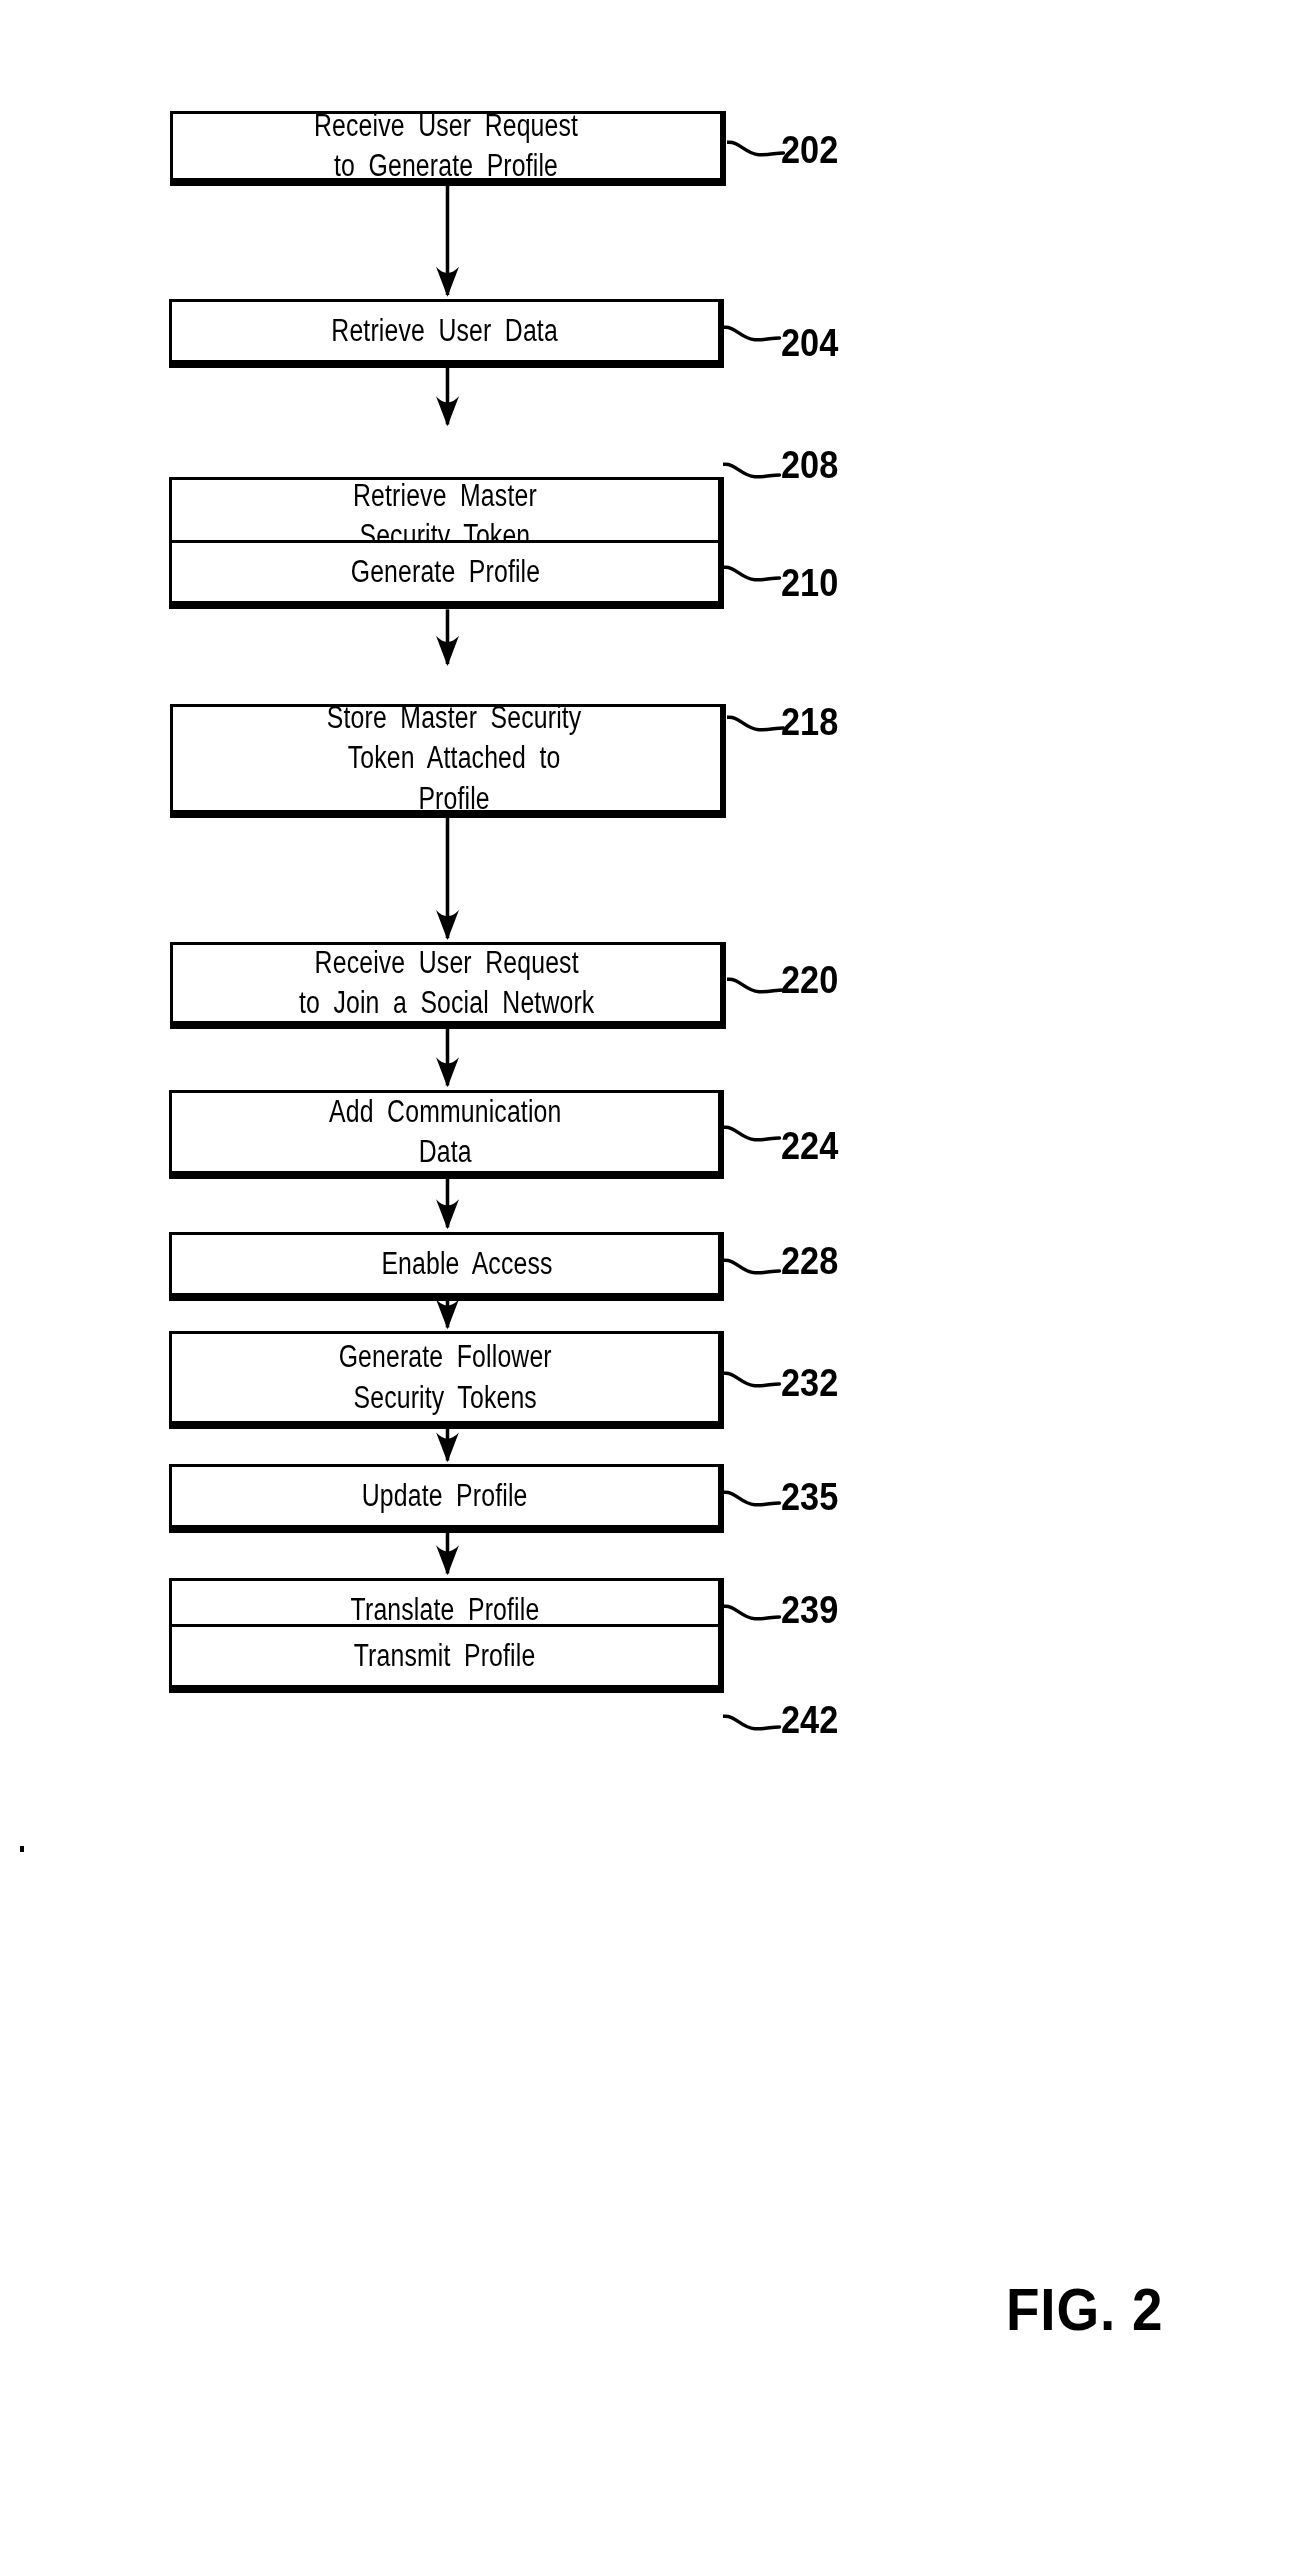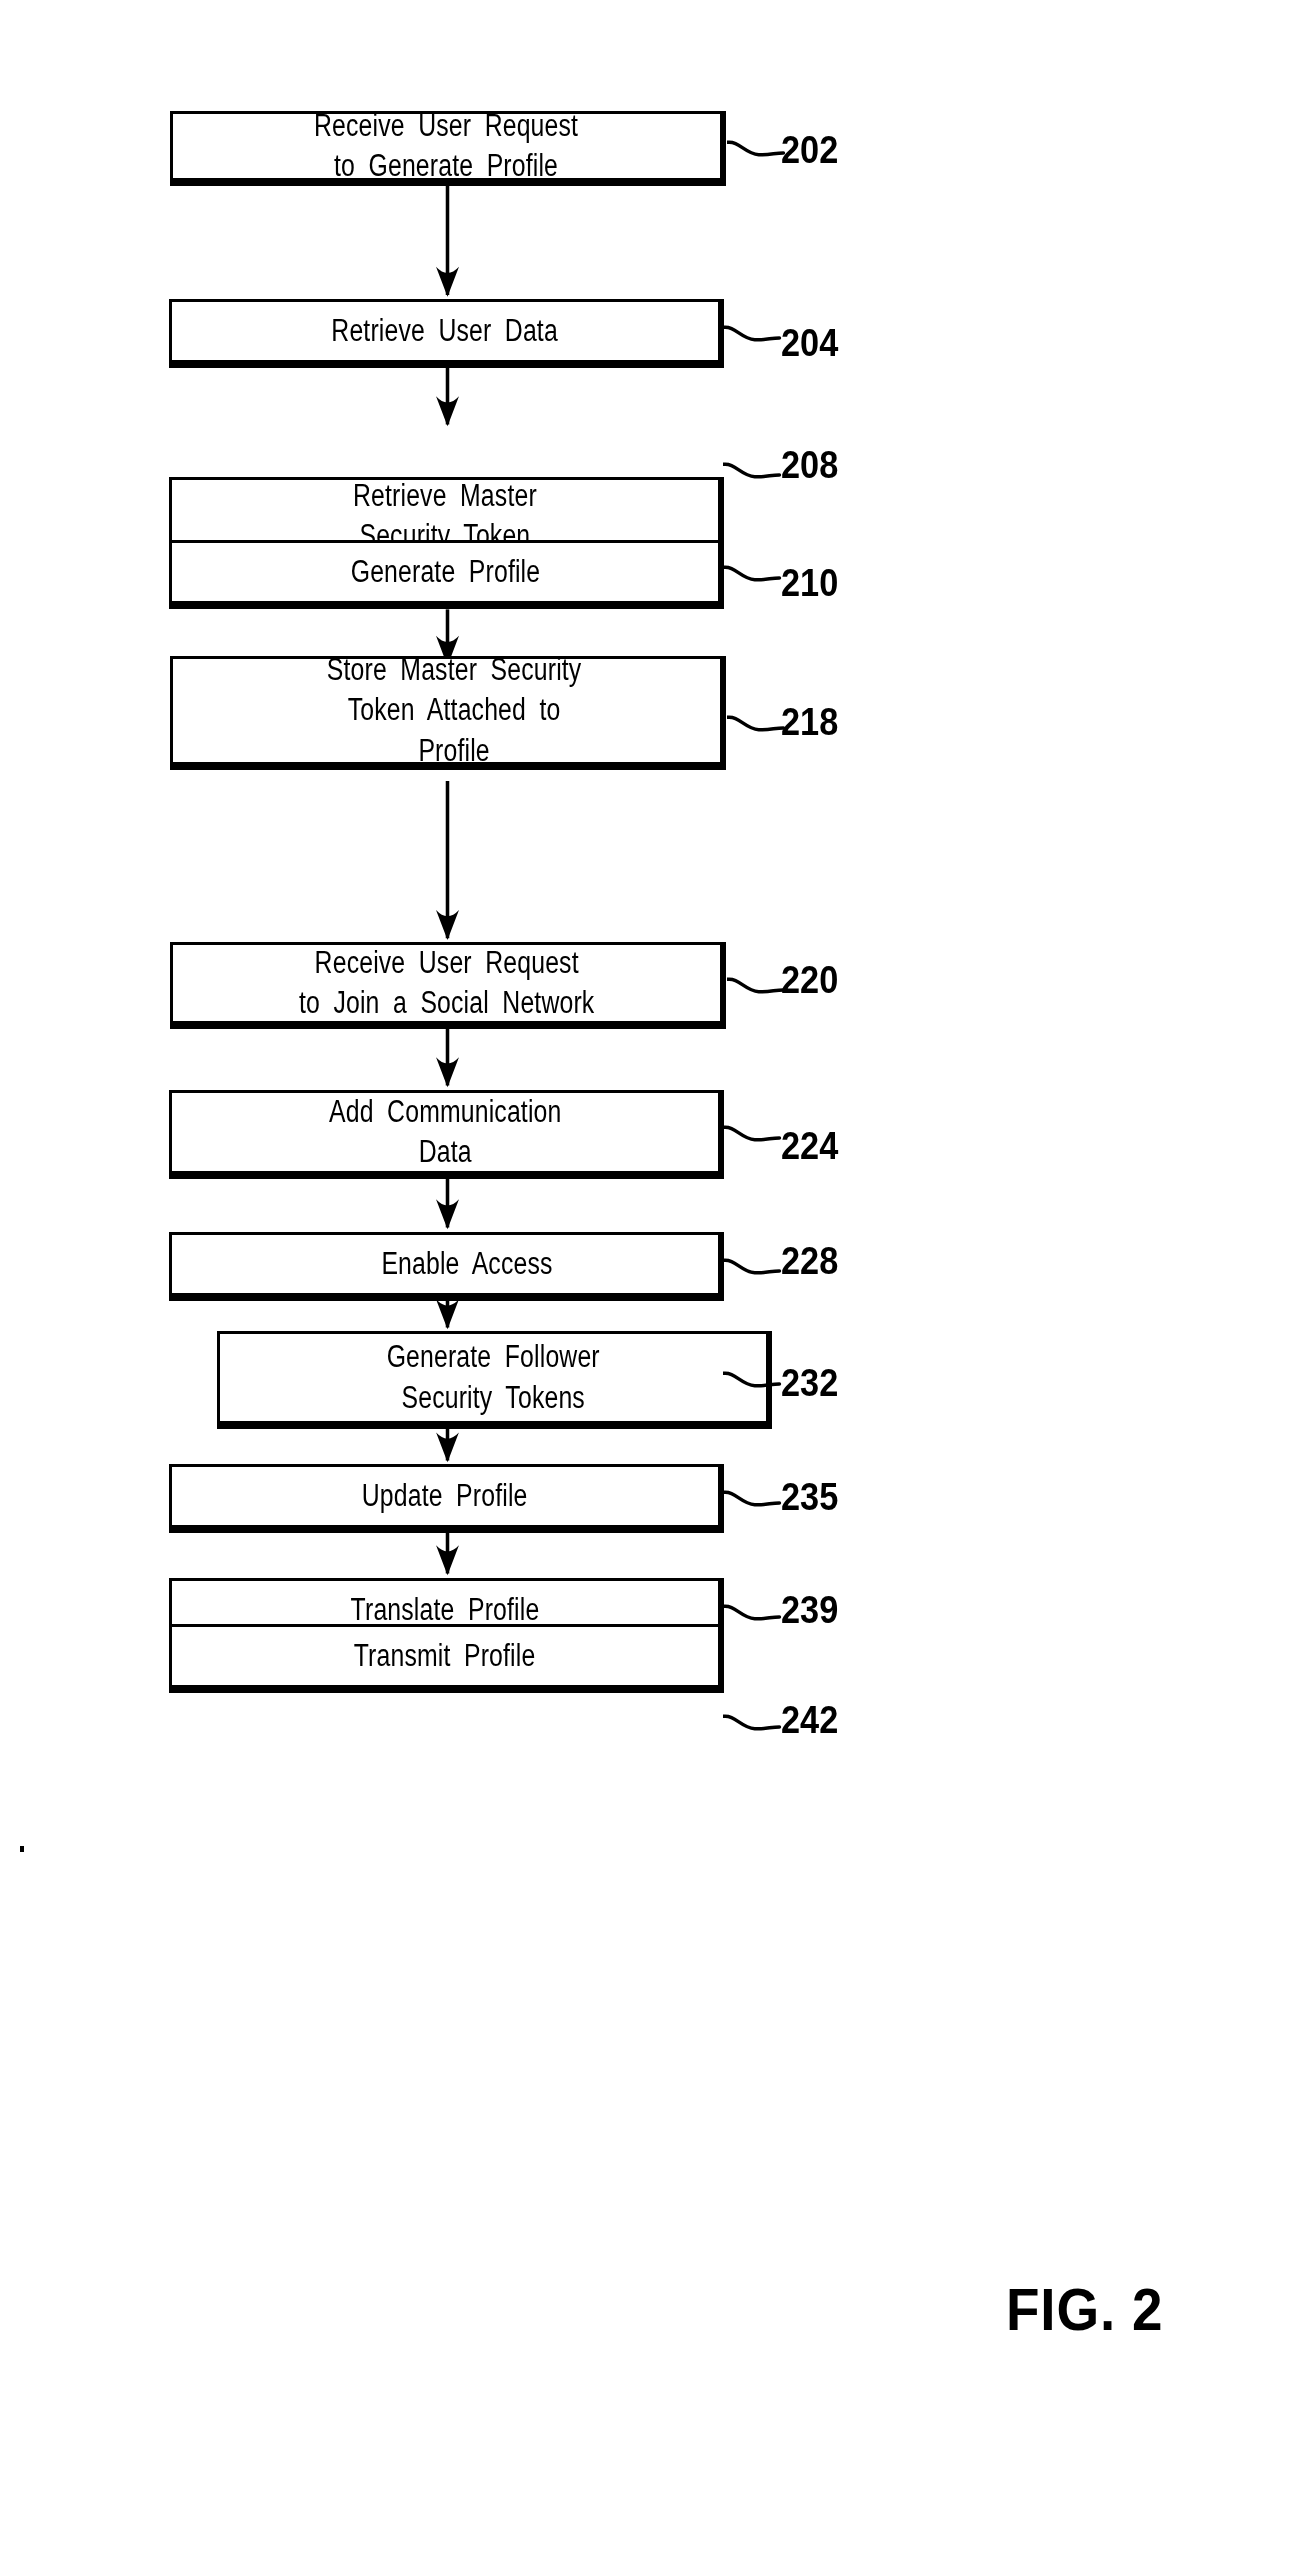--- a/index.html
+++ b/index.html
@@ -165,37 +165,37 @@
       <div class="node" style="left: 169px; top: 299px; width: 555px; height: 69px;">
         <span class="node-label">Retrieve User Data</span>
       </div>
       <div class="node" style="left: 169px; top: 429px; width: 555px; height: 83px; margin-top: 48px;">
         <span class="node-label">Retrieve Master
 Security Token</span>
       </div>
       <div class="node" style="left: 169px; top: 540px; width: 555px; height: 69px;">
         <span class="node-label">Generate Profile</span>
       </div>
-      <div class="node" style="left: 170px; top: 656px; width: 556px; height: 114px; padding-left: 16px;">
+      <div class="node" style="left: 170px; top: 704px; width: 556px; height: 114px; padding-left: 16px;">
         <span class="node-label">Store Master Security
 Token Attached to
 Profile</span>
       </div>
       <div class="node" style="left: 170px; top: 942px; width: 556px; height: 87px;">
         <span class="node-label">Receive User Request
 to Join a Social Network</span>
       </div>
       <div class="node" style="left: 169px; top: 1090px; width: 555px; height: 89px;">
         <span class="node-label">Add Communication
 Data</span>
       </div>
       <div class="node" style="left: 169px; top: 1232px; width: 555px; height: 69px; padding-left: 44px;">
         <span class="node-label">Enable Access</span>
       </div>
-      <div class="node" style="left: 169px; top: 1331px; width: 555px; height: 98px; margin-left: 48px;">
+      <div class="node" style="left: 169px; top: 1331px; width: 555px; height: 98px;">
         <span class="node-label">Generate Follower
 Security Tokens</span>
       </div>
       <div class="node" style="left: 169px; top: 1464px; width: 555px; height: 69px;">
         <span class="node-label">Update Profile</span>
       </div>
       <div class="node" style="left: 169px; top: 1578px; width: 555px; height: 69px;">
         <span class="node-label">Translate Profile</span>
       </div>
       <div class="node" style="left: 169px; top: 1624px; width: 555px; height: 69px;">

